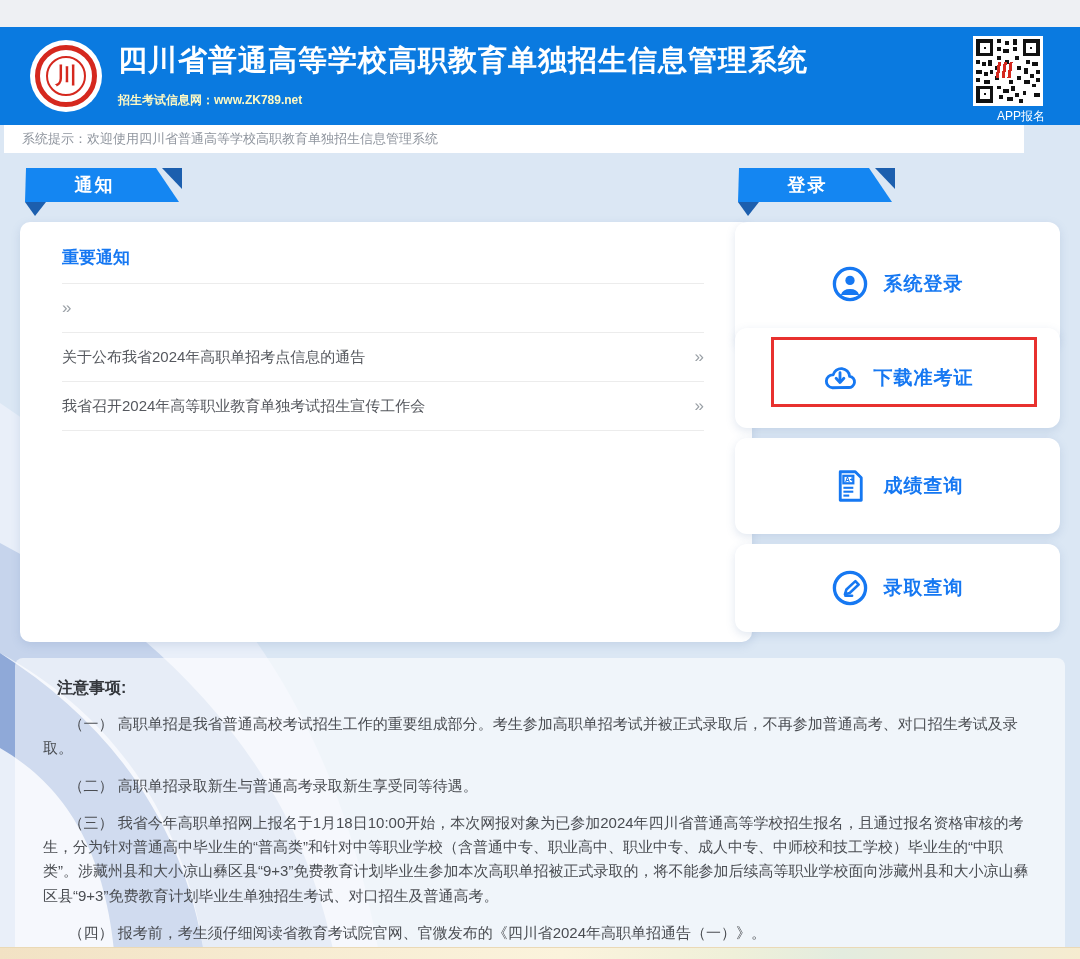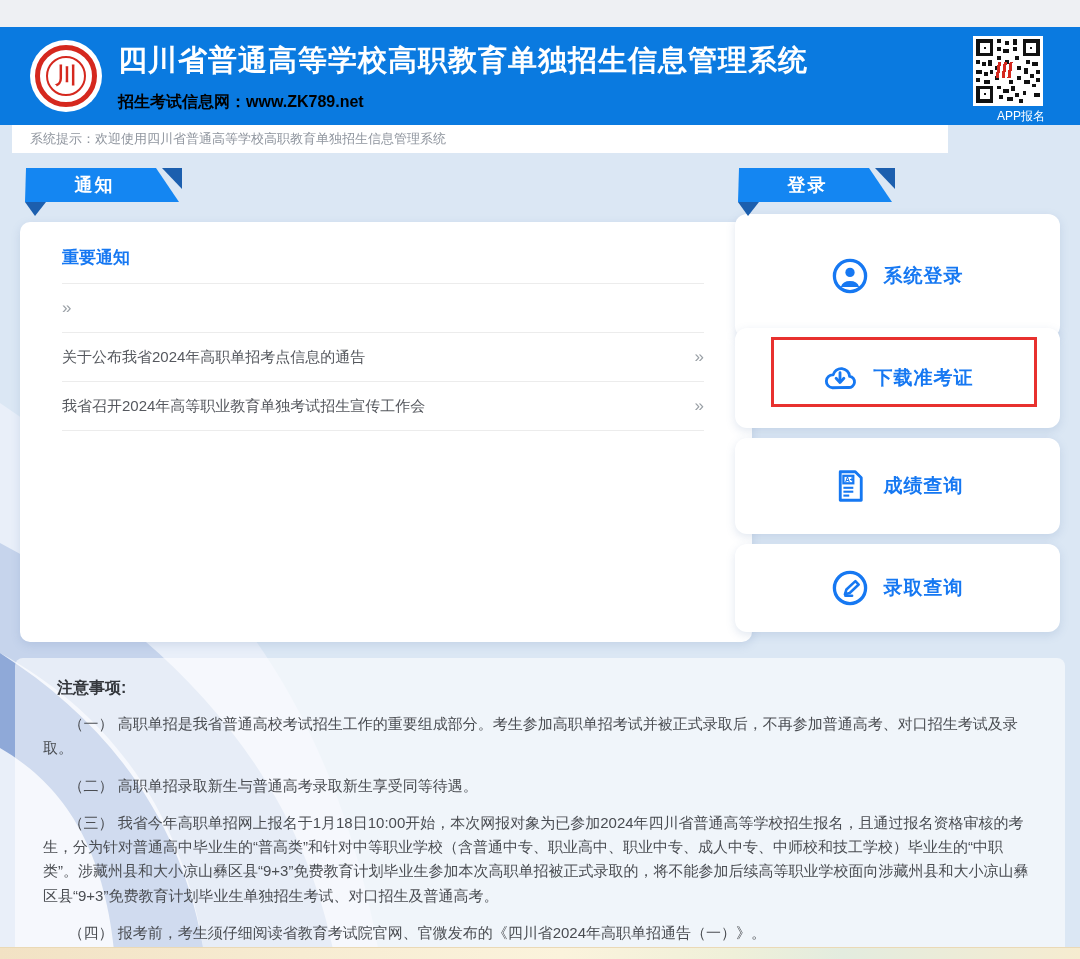--- a/index.html
+++ b/index.html
@@ -14,27 +14,27 @@
   .header { position:absolute; left:0; top:27px; width:1080px; height:98px; background:#0a7ae0; z-index:5; }
   .logo-wrap { position:absolute; left:30px; top:13px; width:72px; height:72px; background:#ffffff;
     border-radius:50%; display:flex; align-items:center; justify-content:center; }
   .logo-ring { width:62px; height:62px; border-radius:50%; border:5px solid #d5281e;
     display:flex; align-items:center; justify-content:center; }
   .logo-inner { width:40px; height:40px; border-radius:50%; border:2px solid #d5281e;
     display:flex; align-items:center; justify-content:center;
     color:#d5281e; font-weight:bold; font-size:22px; }
   .title-block { position:absolute; left:118px; top:14px; }
   .main-title { color:#ffffff; font-size:29px; font-weight:bold; letter-spacing:1px; }
-  .sub-title { color:#000000; font-size:16px; font-weight:bold; margin-top:11px; }
+  .sub-title { color:#fef9c3; font-size:12px; font-weight:bold; margin-top:11px; }
   .qr-block { position:absolute; right:35px; top:9px; width:72px; text-align:right; }
   .qr-box { width:70px; height:70px; background:#ffffff; padding:3px; }
   .qr-label { color:#ffffff; font-size:12px; margin-top:2px; }
 
   
-  .prompt-bar { position:absolute; left:12px; top:125px; width:936px; height:28px; background:#ffffff;
+  .prompt-bar { position:absolute; left:4px; top:125px; width:1020px; height:28px; background:#ffffff;
     display:flex; align-items:center; padding-left:18px; font-size:13px; color:#8f959e; z-index:4; }
 
   
   .bg-decor { position:absolute; left:0; top:153px; width:1080px; height:806px; z-index:0; }
 
   
   .ribbon { position:absolute; width:168px; height:52px; z-index:3; }
   .ribbon svg { position:absolute; left:0; top:0; }
   .ribbon .ribbon-text { position:absolute; left:0; top:5px; width:145px; text-align:center;
     color:#ffffff; font-size:18px; font-weight:bold; letter-spacing:2px; }
@@ -48,21 +48,21 @@
     border-bottom:1px solid #ececec; }
   .notice-item { display:flex; align-items:center; justify-content:space-between; height:49px;
     border-bottom:1px solid #ececec; cursor:pointer; }
   .notice-item-title { color:#55585e; font-size:15px; }
   .notice-arrow { color:#9aa0a6; font-size:17px; }
 
   
   .login-card { position:absolute; left:735px; width:325px; background:#ffffff; border-radius:12px;
     box-shadow:0 3px 10px rgba(90,120,170,.18); z-index:2;
     display:flex; align-items:center; justify-content:center; cursor:pointer; }
-  .lc1 { top:214px; height:124px; }
+  .lc1 { top:222px; height:124px; }
   .lc2 { top:328px; height:100px; }
   .lc3 { top:438px; height:96px; }
   .lc4 { top:544px; height:88px; }
   .login-inner { display:flex; align-items:center; gap:16px; }
   .login-label { color:#1678f2; font-size:19px; font-weight:bold; letter-spacing:1px; }
   .icon-34 { width:36px; height:36px; display:block; }
   .highlight-box { position:absolute; left:36px; top:9px; width:266px; height:70px;
     border:3px solid #e8312e; pointer-events:none; }
 
   

